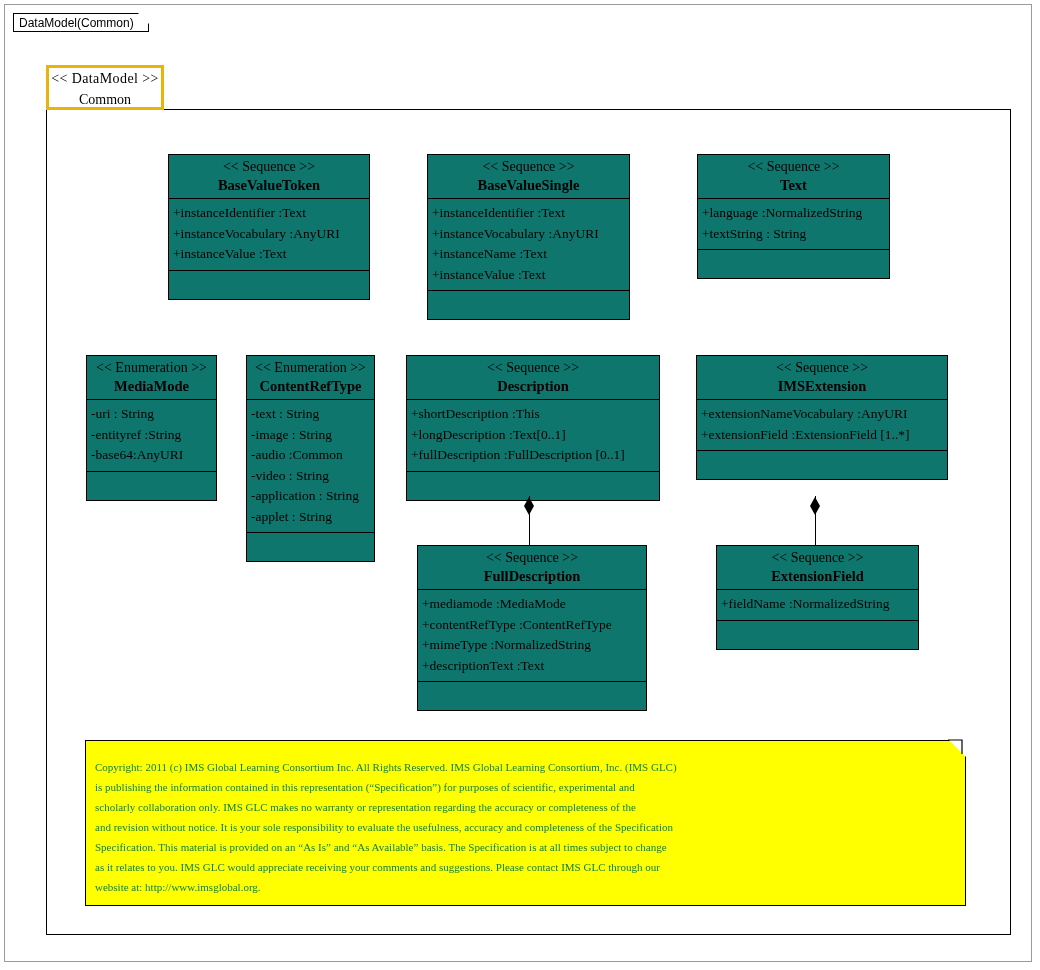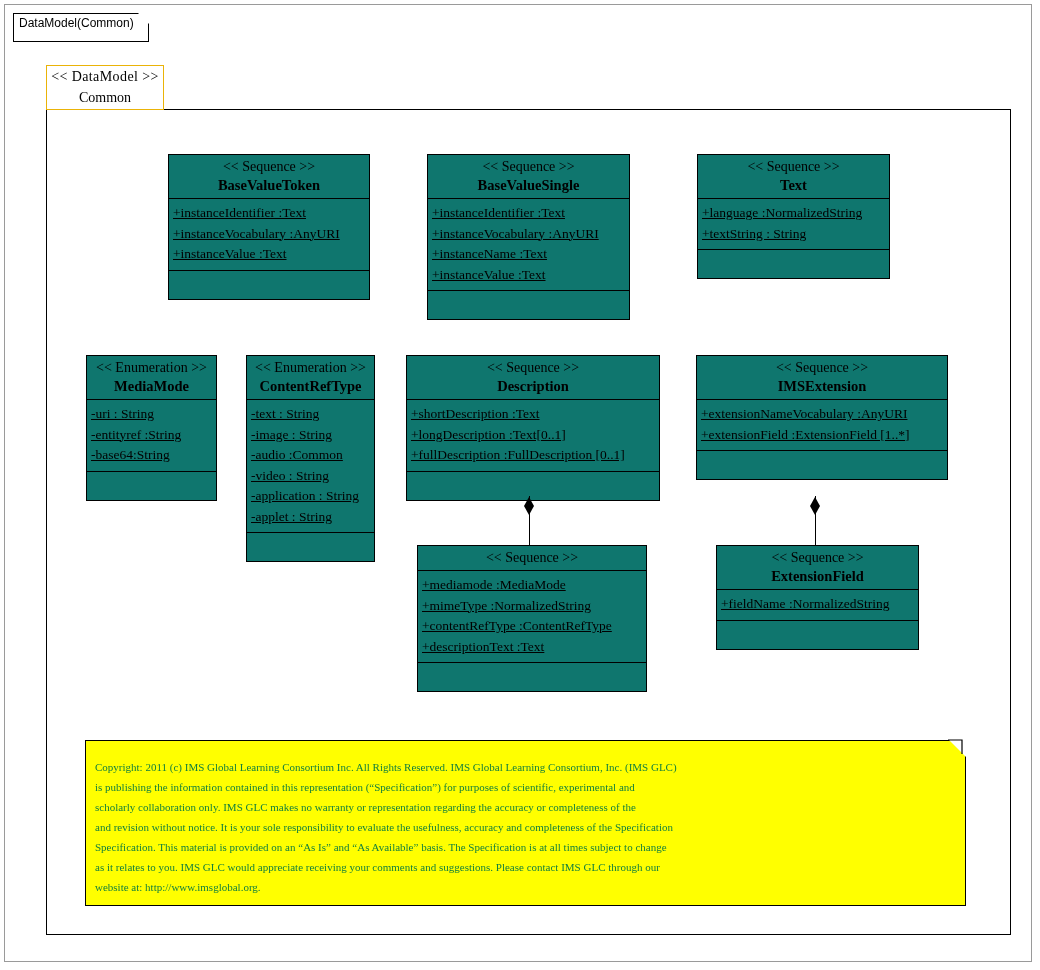--- a/index.html
+++ b/index.html
@@ -23,21 +23,21 @@
     width: 1028px;
     height: 958px;
     border: 1px solid #9a9a9a;
     background: #ffffff;
     box-sizing: border-box;
   }
   #frame-tab {
     position: absolute;
     left: 8px;
     top: 8px;
-    height: 29px;
+    height: 19px;
     padding: 0 14px 0 5px;
     border: 1px solid #000;
     background: #ffffff;
     font-family: "Liberation Sans", "DejaVu Sans", sans-serif;
     font-size: 12px;
     line-height: 18px;
     color: #000;
     white-space: nowrap;
     box-sizing: border-box;
   }
@@ -52,21 +52,21 @@
     border-top: 11px solid #ffffff;
   }
 
   
   #package-tab {
     position: absolute;
     left: 41px;
     top: 60px;
     width: 118px;
     height: 45px;
-    border: 1px solid #eab308;
+    border: 3px solid #eab308;
     background: #ffffff;
     box-sizing: border-box;
     text-align: center;
     z-index: 3;
   }
   #package-tab .stereo {
     font-size: 14px;
     line-height: 21px;
     letter-spacing: .4px;
   }
@@ -106,21 +106,20 @@
   }
   .uml-name {
     font-size: 14.5px;
     font-weight: bold;
     line-height: 19px;
     white-space: nowrap;
   }
   .uml-attrs {
     padding: 4px 0 5px 4px;
     border-bottom: 1px solid #000;
-    text-decoration: underline;
   }
   .uml-attrs div {
     font-size: 13.5px;
     line-height: 20.5px;
     white-space: nowrap;
   }
   .uml-ops {
     height: 28px;
   }
 
@@ -237,21 +236,21 @@
   </div>
 
   <div class="uml-class" style="left:81px; top:350px; width:131px;">
     <div class="uml-head">
       <div class="uml-stereo">&lt;&lt; Enumeration  &gt;&gt;</div>
       <div class="uml-name">MediaMode</div>
     </div>
     <div class="uml-attrs">
       <div>-uri : String</div>
       <div>-entityref  :String</div>
-      <div>-base64:String</div>
+      <div>-base64:AnyURI</div>
     </div>
     <div class="uml-ops"></div>
   </div>
 
   <div class="uml-class" style="left:241px; top:350px; width:129px;">
     <div class="uml-head">
       <div class="uml-stereo">&lt;&lt; Enumeration  &gt;&gt;</div>
       <div class="uml-name">ContentRefType</div>
     </div>
     <div class="uml-attrs">
@@ -264,21 +263,21 @@
     </div>
     <div class="uml-ops"></div>
   </div>
 
   <div class="uml-class" style="left:401px; top:350px; width:254px;">
     <div class="uml-head">
       <div class="uml-stereo">&lt;&lt; Sequence &gt;&gt;</div>
       <div class="uml-name">Description</div>
     </div>
     <div class="uml-attrs">
-      <div>+shortDescription  :Text</div>
+      <div>+shortDescription  :This</div>
       <div>+longDescription  :Text[0..1]</div>
       <div>+fullDescription  :FullDescription  [0..1]</div>
     </div>
     <div class="uml-ops"></div>
   </div>
 
   <div class="uml-class" style="left:691px; top:350px; width:252px;">
     <div class="uml-head">
       <div class="uml-stereo">&lt;&lt; Sequence &gt;&gt;</div>
       <div class="uml-name">IMSExtension</div>
@@ -292,25 +291,26 @@
 
   <div class="comp-line" style="left:524px; top:491px; height:51px;"></div>
   <div class="comp-diamond" style="left:519px; top:492px;"></div>
 
   <div class="comp-line" style="left:810px; top:491px; height:51px;"></div>
   <div class="comp-diamond" style="left:805px; top:492px;"></div>
 
   <div class="uml-class" style="left:412px; top:540px; width:230px;">
     <div class="uml-head">
       <div class="uml-stereo">&lt;&lt; Sequence &gt;&gt;</div>
+      <div class="uml-name">FullDescription</div>
     </div>
     <div class="uml-attrs">
       <div>+mediamode :MediaMode</div>
+      <div>+contentRefType  :ContentRefType</div>
       <div>+mimeType :NormalizedString</div>
-      <div>+contentRefType  :ContentRefType</div>
       <div>+descriptionText :Text</div>
     </div>
     <div class="uml-ops"></div>
   </div>
 
   <div class="uml-class" style="left:711px; top:540px; width:203px;">
     <div class="uml-head">
       <div class="uml-stereo">&lt;&lt; Sequence &gt;&gt;</div>
       <div class="uml-name">ExtensionField</div>
     </div>

